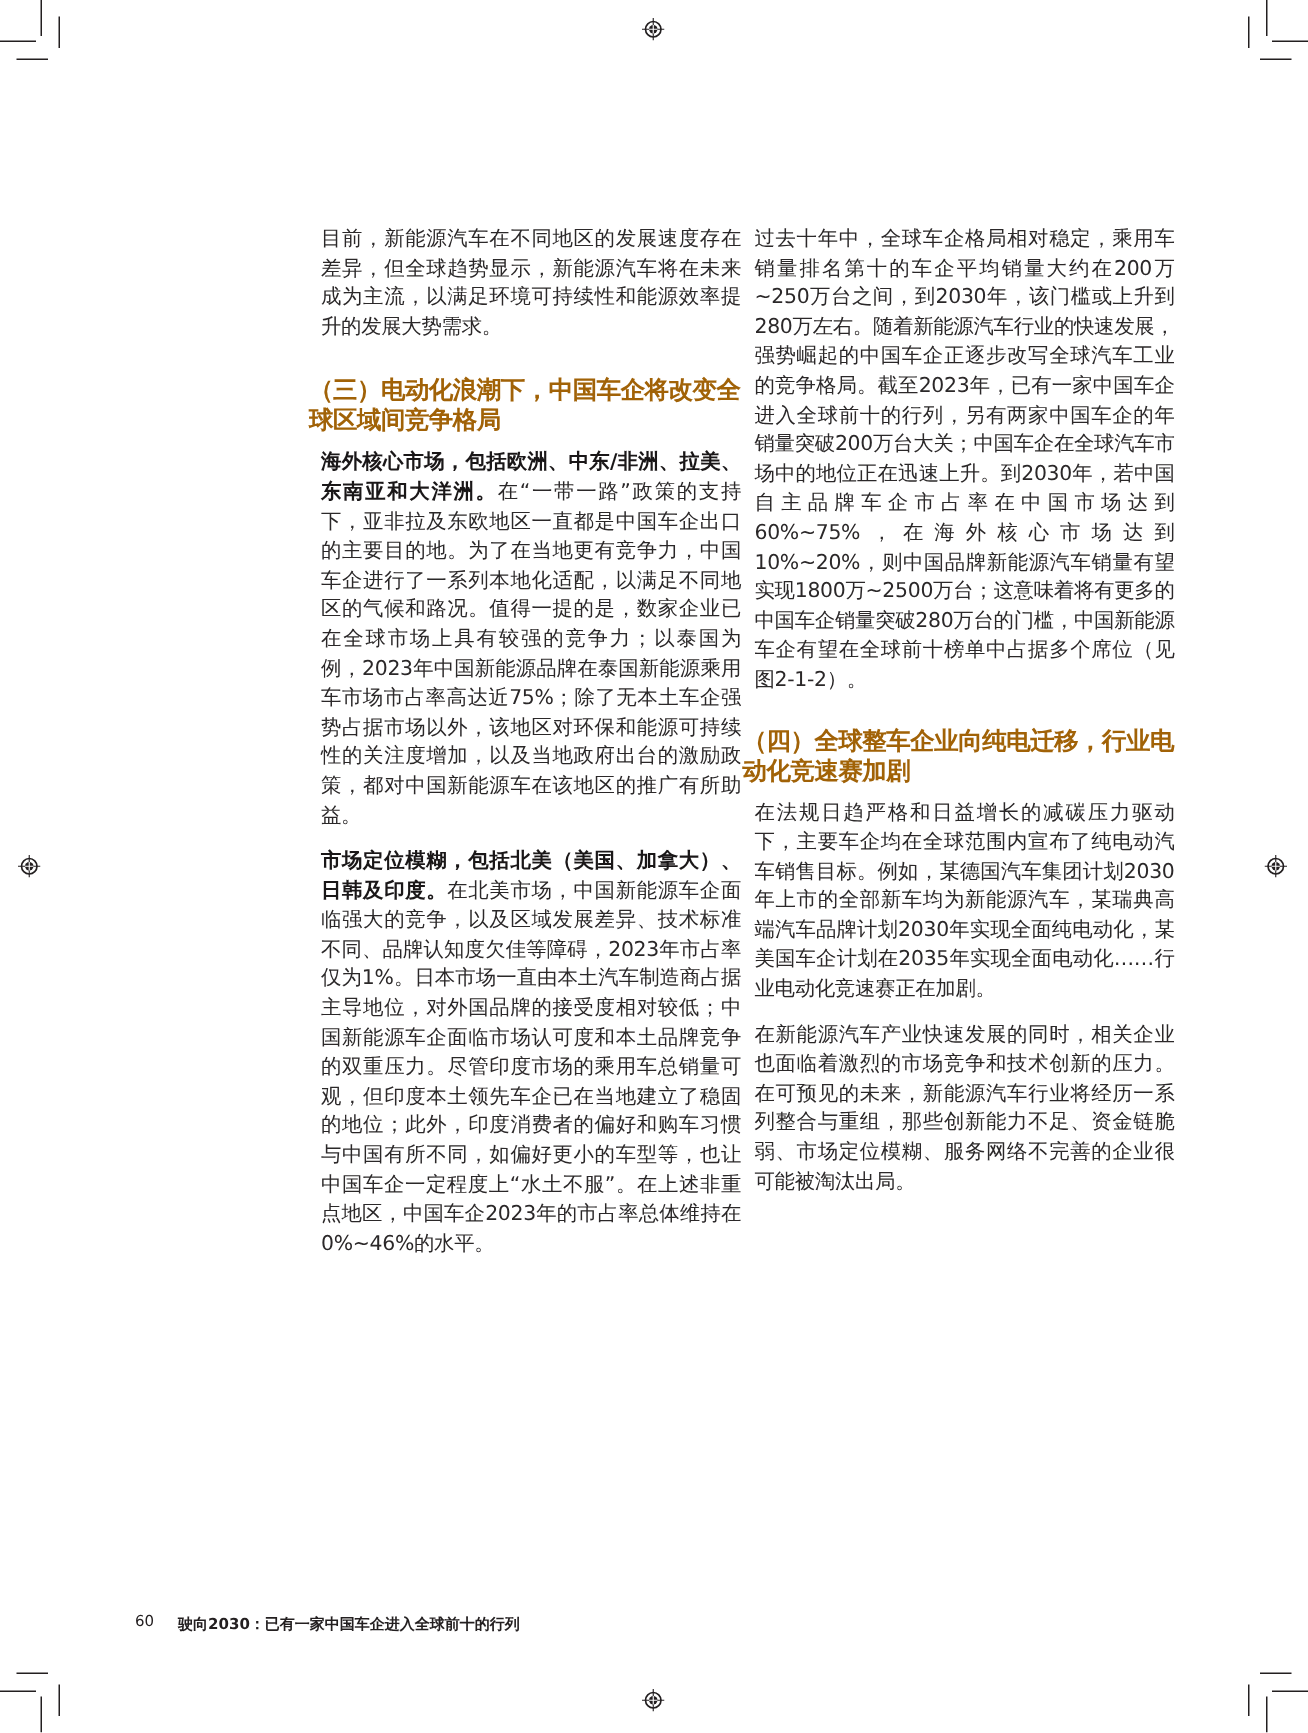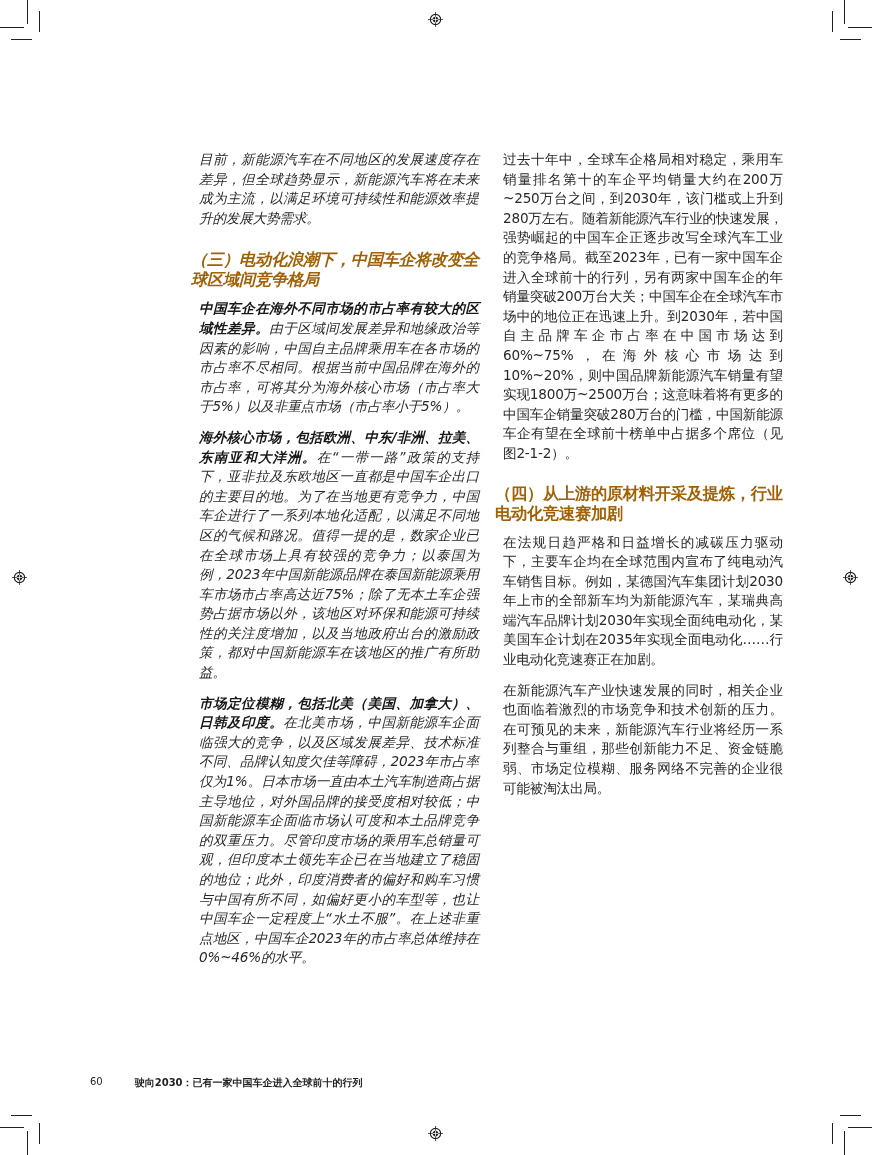--- a/index.html
+++ b/index.html
@@ -1,29 +1,29 @@
 <!DOCTYPE html>
 <html><head>
 <meta charset="utf-8">
 <style>
   html, body { margin: 0; padding: 0; background: #ffffff; }
   body { width: 872px; height: 1155px; position: relative; overflow: hidden;
          font-family: "DejaVu Sans", "Liberation Sans", sans-serif; color: #231f20; }
   .col { position: absolute; top: 150px; width: 280px; }
-  .col-left { left: 199px; font-style: italic; }
+  .col-left { left: 214px; }
   .col-right { left: 503px; }
   .para { font-size: 13.6px; line-height: 19.6px; margin: 0 0 11px 0; text-align: justify;
           letter-spacing: -0.2px; color: #2b2829; }
   .para b { font-weight: bold; color: #1a1718; }
   .section-title { font-size: 16.3px; line-height: 20px; font-weight: bold; margin: 22px 0 9px -8px;
                    color: #a16207; letter-spacing: -0.3px; }
   .crop { position: absolute; background: #231f20; }
   .reg { position: absolute; width: 15px; height: 15px; }
   .footer { position: absolute; top: 1076px; left: 90px; font-size: 10px; color: #231f20;
-            display: flex; gap: 32px; }
+            display: flex; gap: 16px; }
   .footer .title { font-weight: bold; }
 </style>
 </head>
 <body>
 
 <div class="crop" style="left:27px;top:0;width:1px;height:24px;"></div>
 <div class="crop" style="left:39px;top:11px;width:1px;height:21px;"></div>
 <div class="crop" style="left:0;top:27px;width:24px;height:1px;"></div>
 <div class="crop" style="left:11px;top:39px;width:21px;height:1px;"></div>
 
@@ -71,28 +71,27 @@
   <circle cx="8" cy="8" r="3" fill="#231f20"></circle>
   <line x1="0" y1="8" x2="16" y2="8" stroke="#231f20" stroke-width="0.8"></line>
   <line x1="8" y1="0" x2="8" y2="16" stroke="#231f20" stroke-width="0.8"></line>
   <line x1="5" y1="8" x2="11" y2="8" stroke="#fff" stroke-width="0.8"></line>
   <line x1="8" y1="5" x2="8" y2="11" stroke="#fff" stroke-width="0.8"></line>
 </svg>
 
 <div class="col col-left">
   <p class="para">目前，新能源汽车在不同地区的发展速度存在差异，但全球趋势显示，新能源汽车将在未来成为主流，以满足环境可持续性和能源效率提升的发展大势需求。</p>
   <h2 class="section-title">（三）电动化浪潮下，中国车企将改变全球区域间竞争格局</h2>
-  <p class="para"><b>中国车企在海外不同市场的市占率有较大的区域性差异。</b><span>由于区域间发展差异和地缘政治等因素的影响，中国自主品牌乘用车在各市场的市占率不尽相同。根据当前中国品牌在海外的市占率，可将其分为海外核心市场（市占率大于5%）以及非重点市场（市占率小于5%）。</span></p>
   <p class="para"><b>海外核心市场，包括欧洲、中东/非洲、拉美、东南亚和大洋洲。</b><span>在“一带一路”政策的支持下，亚非拉及东欧地区一直都是中国车企出口的主要目的地。为了在当地更有竞争力，中国车企进行了一系列本地化适配，以满足不同地区的气候和路况。值得一提的是，数家企业已在全球市场上具有较强的竞争力；以泰国为例，2023年中国新能源品牌在泰国新能源乘用车市场市占率高达近75%；除了无本土车企强势占据市场以外，该地区对环保和能源可持续性的关注度增加，以及当地政府出台的激励政策，都对中国新能源车在该地区的推广有所助益。</span></p>
   <p class="para"><b>市场定位模糊，包括北美（美国、加拿大）、日韩及印度。</b><span>在北美市场，中国新能源车企面临强大的竞争，以及区域发展差异、技术标准不同、品牌认知度欠佳等障碍，2023年市占率仅为1%。日本市场一直由本土汽车制造商占据主导地位，对外国品牌的接受度相对较低；中国新能源车企面临市场认可度和本土品牌竞争的双重压力。尽管印度市场的乘用车总销量可观，但印度本土领先车企已在当地建立了稳固的地位；此外，印度消费者的偏好和购车习惯与中国有所不同，如偏好更小的车型等，也让中国车企一定程度上“水土不服”。在上述非重点地区，中国车企2023年的市占率总体维持在0%~46%的水平。</span></p>
 </div>
 
 <div class="col col-right">
   <p class="para">过去十年中，全球车企格局相对稳定，乘用车销量排名第十的车企平均销量大约在200万~250万台之间，到2030年，该门槛或上升到280万左右。随着新能源汽车行业的快速发展，强势崛起的中国车企正逐步改写全球汽车工业的竞争格局。截至2023年，已有一家中国车企进入全球前十的行列，另有两家中国车企的年销量突破200万台大关；中国车企在全球汽车市场中的地位正在迅速上升。到2030年，若中国自主品牌车企市占率在中国市场达到60%~75%，在海外核心市场达到10%~20%，则中国品牌新能源汽车销量有望实现1800万~2500万台；这意味着将有更多的中国车企销量突破280万台的门槛，中国新能源车企有望在全球前十榜单中占据多个席位（见图2-1-2）。</p>
-  <h2 class="section-title" style="margin-top:20px;">（四）从上游的原材料开采及提炼，行业电动化竞速赛加剧</h2>
+  <h2 class="section-title" style="margin-top:20px;">（四）全球整车企业向纯电迁移，行业电动化竞速赛加剧</h2>
   <p class="para">在法规日趋严格和日益增长的减碳压力驱动下，主要车企均在全球范围内宣布了纯电动汽车销售目标。例如，某德国汽车集团计划2030年上市的全部新车均为新能源汽车，某瑞典高端汽车品牌计划2030年实现全面纯电动化，某美国车企计划在2035年实现全面电动化……行业电动化竞速赛正在加剧。</p>
   <p class="para">在新能源汽车产业快速发展的同时，相关企业也面临着激烈的市场竞争和技术创新的压力。在可预见的未来，新能源汽车行业将经历一系列整合与重组，那些创新能力不足、资金链脆弱、市场定位模糊、服务网络不完善的企业很可能被淘汰出局。</p>
 </div>
 
 <div class="footer">
   <span>60</span>
   <span class="title">驶向2030：已有一家中国车企进入全球前十的行列</span>
 </div>
 
 </body></html>

